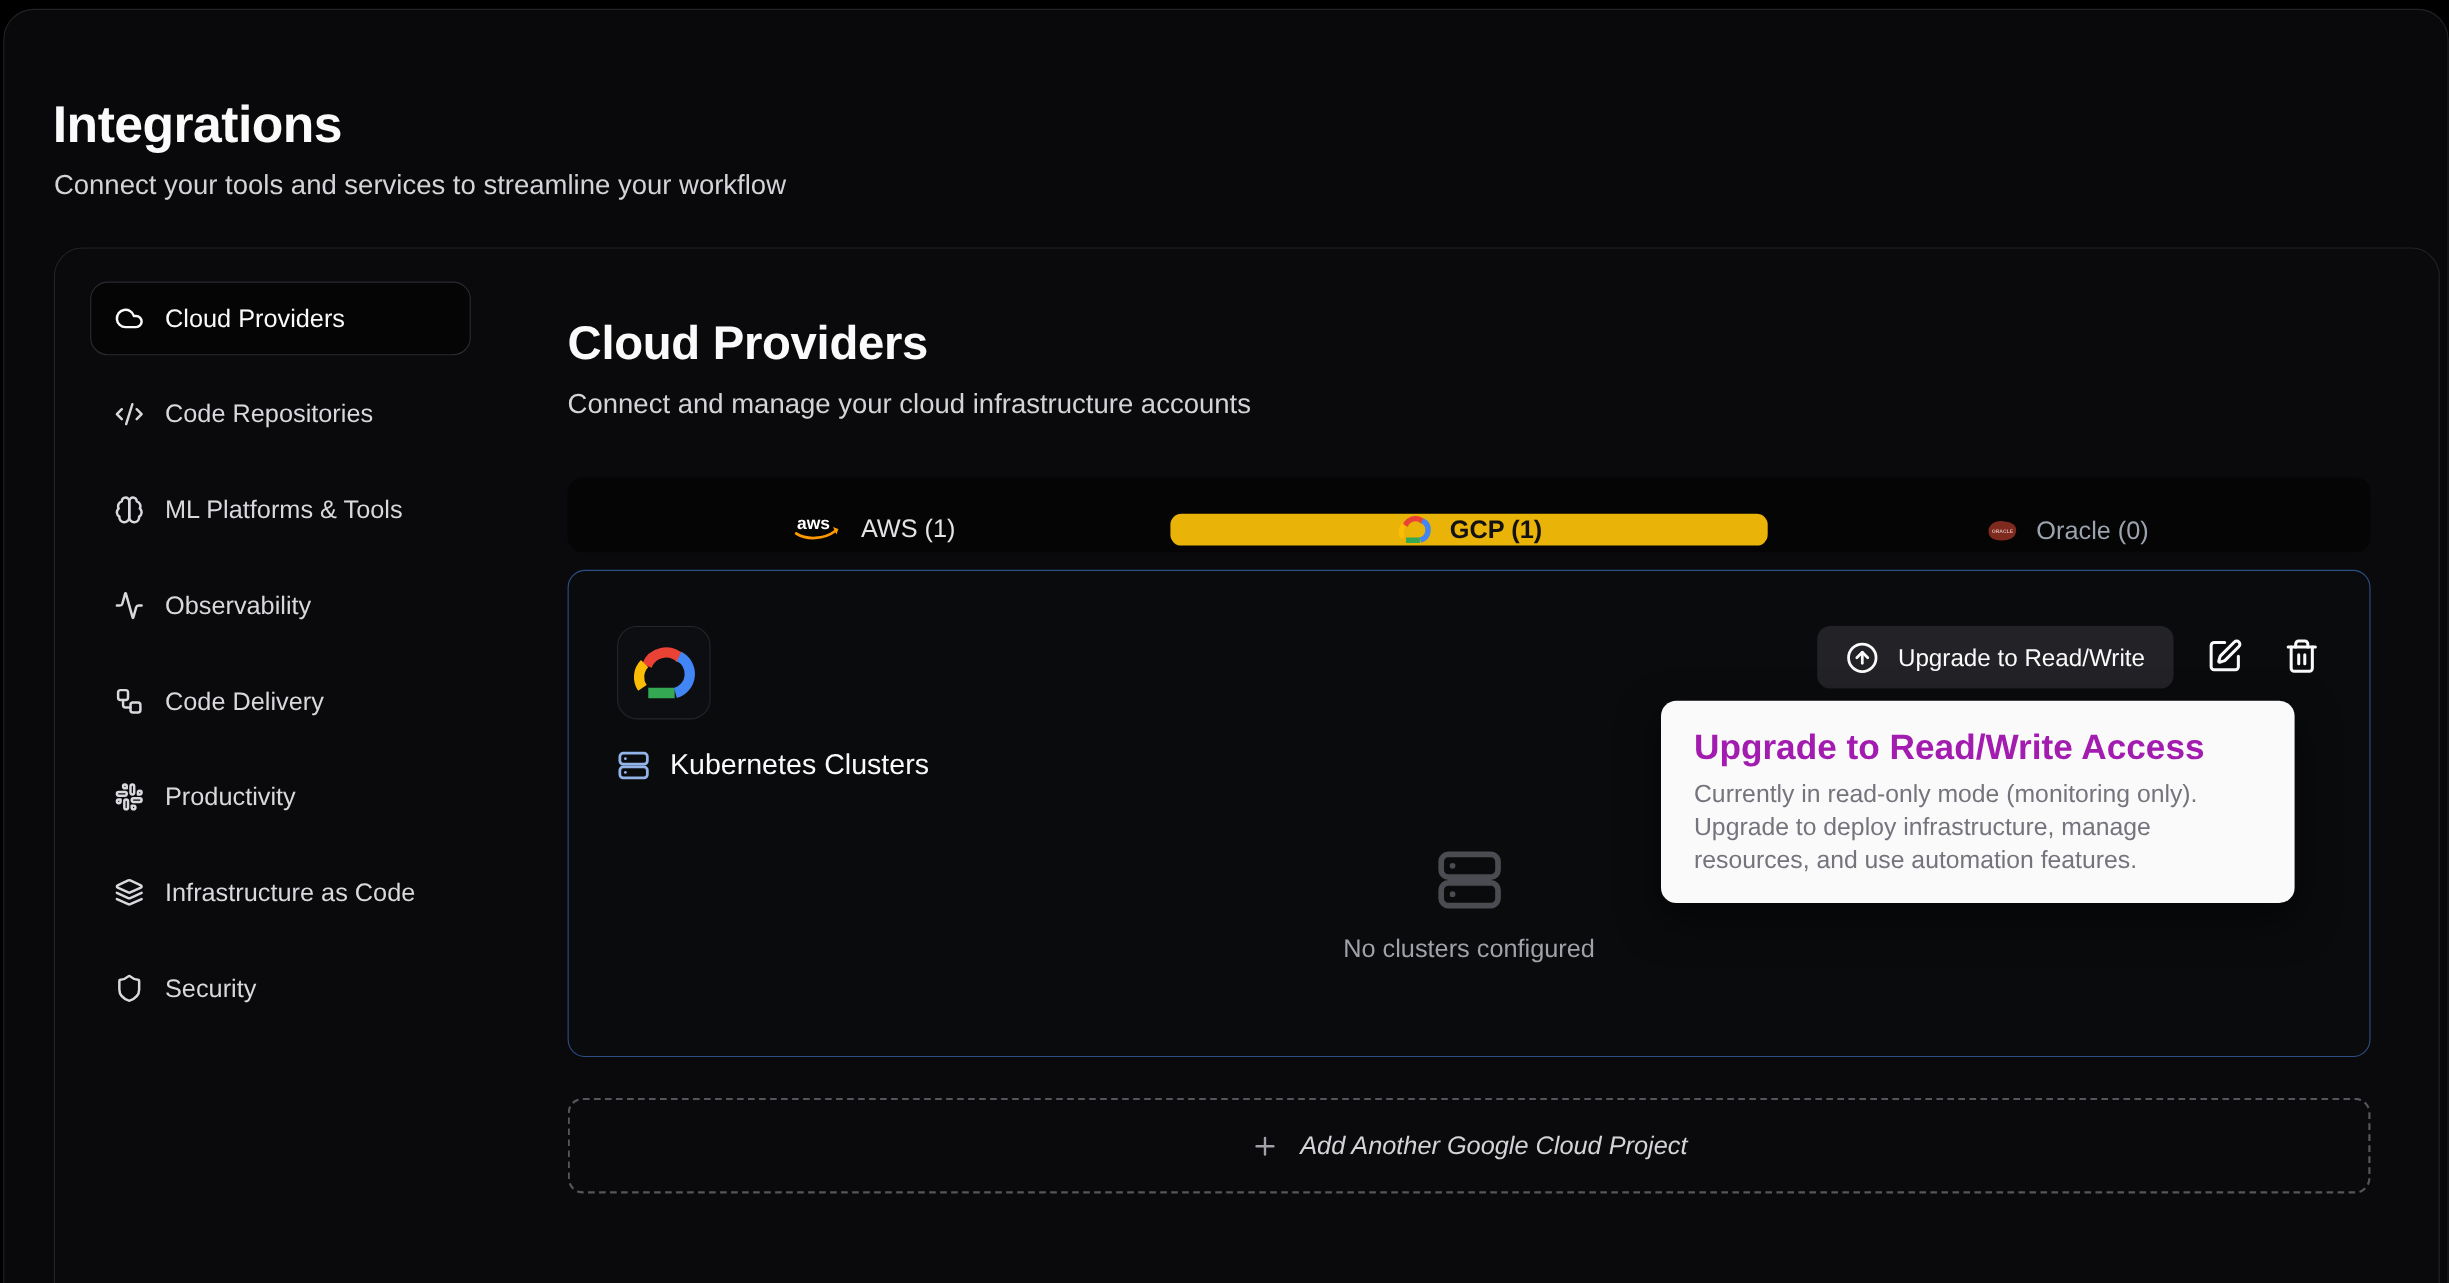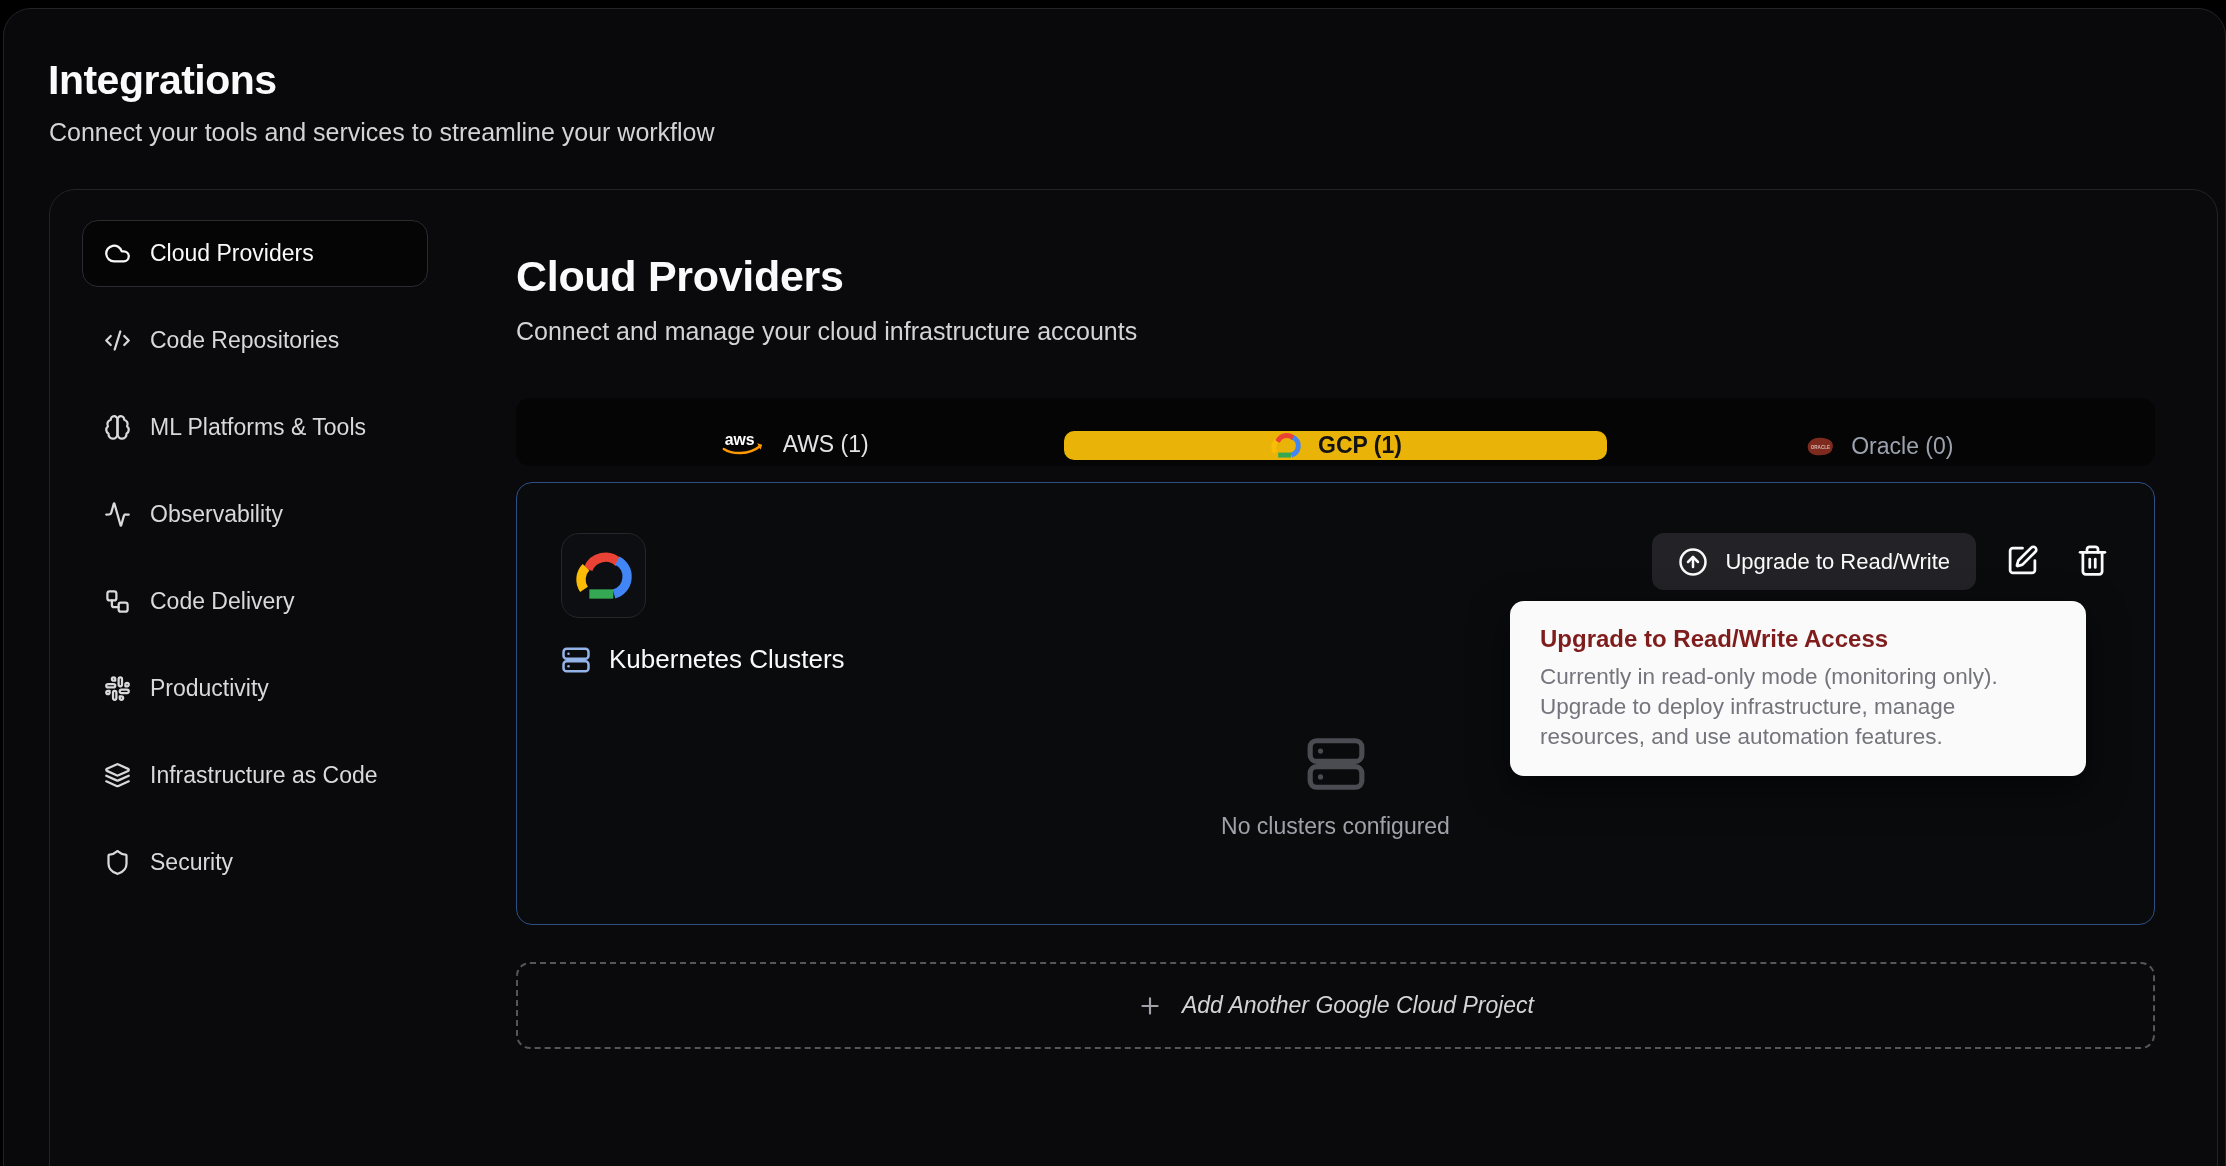--- a/index.html
+++ b/index.html
@@ -2,21 +2,21 @@
 <html><head>
 <meta charset="utf-8">
 <style>
   * { box-sizing: border-box; margin: 0; padding: 0; }
   html, body { width: 2226px; height: 1166px; background: #000; overflow: hidden;
     font-family: "Liberation Sans", "DejaVu Sans", sans-serif; }
   .app { position: absolute; left: 3px; top: 8px; width: 2223px; height: 1200px;
     background: #09090b; border: 1px solid #232327; border-radius: 28px; overflow: hidden; }
 
   
-  .page-title { margin: 48px 0 0 44px; font-size: 41px; font-weight: 700; color: #fafafa; letter-spacing: -0.5px; }
+  .page-title { margin: 76px 0 0 44px; font-size: 47px; font-weight: 700; color: #fafafa; letter-spacing: -0.5px; }
   .page-sub { margin: 14px 0 0 45px; font-size: 25px; color: #d4d4d8; }
 
   
   .container { position: relative; display: flex; margin: 42px 7px 0 45px;
     border: 1px solid #232328; border-radius: 26px; padding: 30px 62px 40px 32px;
     height: 1080px; background: #0a0a0c; }
 
   
   .sidebar { width: 346px; margin-right: 88px; flex: none; }
   .side-item { display: flex; align-items: center; gap: 19px; height: 67px; border-radius: 16px;
@@ -67,21 +67,21 @@
   .k8s-row { display: flex; align-items: center; gap: 18px; margin-top: 26px; color: #fafafa; font-size: 26px; }
   .k8s-row svg { width: 30px; height: 30px; color: #93b4e8; flex: none; }
 
   .empty { margin-top: 58px; display: flex; flex-direction: column; align-items: center; }
   .empty svg { width: 62px; height: 62px; color: #4b4b52; }
   .empty-text { margin-top: 18px; font-size: 23px; color: #a1a1aa; }
 
   
   .tooltip { position: absolute; top: 118px; right: 68px; width: 576px; background: #fafafa;
     border-radius: 14px; padding: 24px 30px; box-shadow: 0 14px 38px rgba(0,0,0,.55); z-index: 5; }
-  .tooltip-title { font-size: 24px; font-weight: 600; color: #7f1d1d; }
+  .tooltip-title { font-size: 32px; font-weight: 600; color: #a21caf; }
   .tooltip-body { margin-top: 9px; font-size: 22.5px; line-height: 30px; color: #74747c; }
 
   
   .add-btn { margin-top: 37px; width: 100%; height: 87px; border: 2px dashed #55555c;
     border-radius: 14px; background: transparent; color: #d4d4d8; font-size: 23px;
     font-family: inherit; display: flex; align-items: center; justify-content: center; gap: 19px; cursor: pointer; font-style: italic; }
   .add-btn svg { width: 26px; height: 26px; color: #a1a1aa; }
 
   svg.ln { fill: none; stroke: currentColor; stroke-width: 2; stroke-linecap: round; stroke-linejoin: round; }
 </style>

